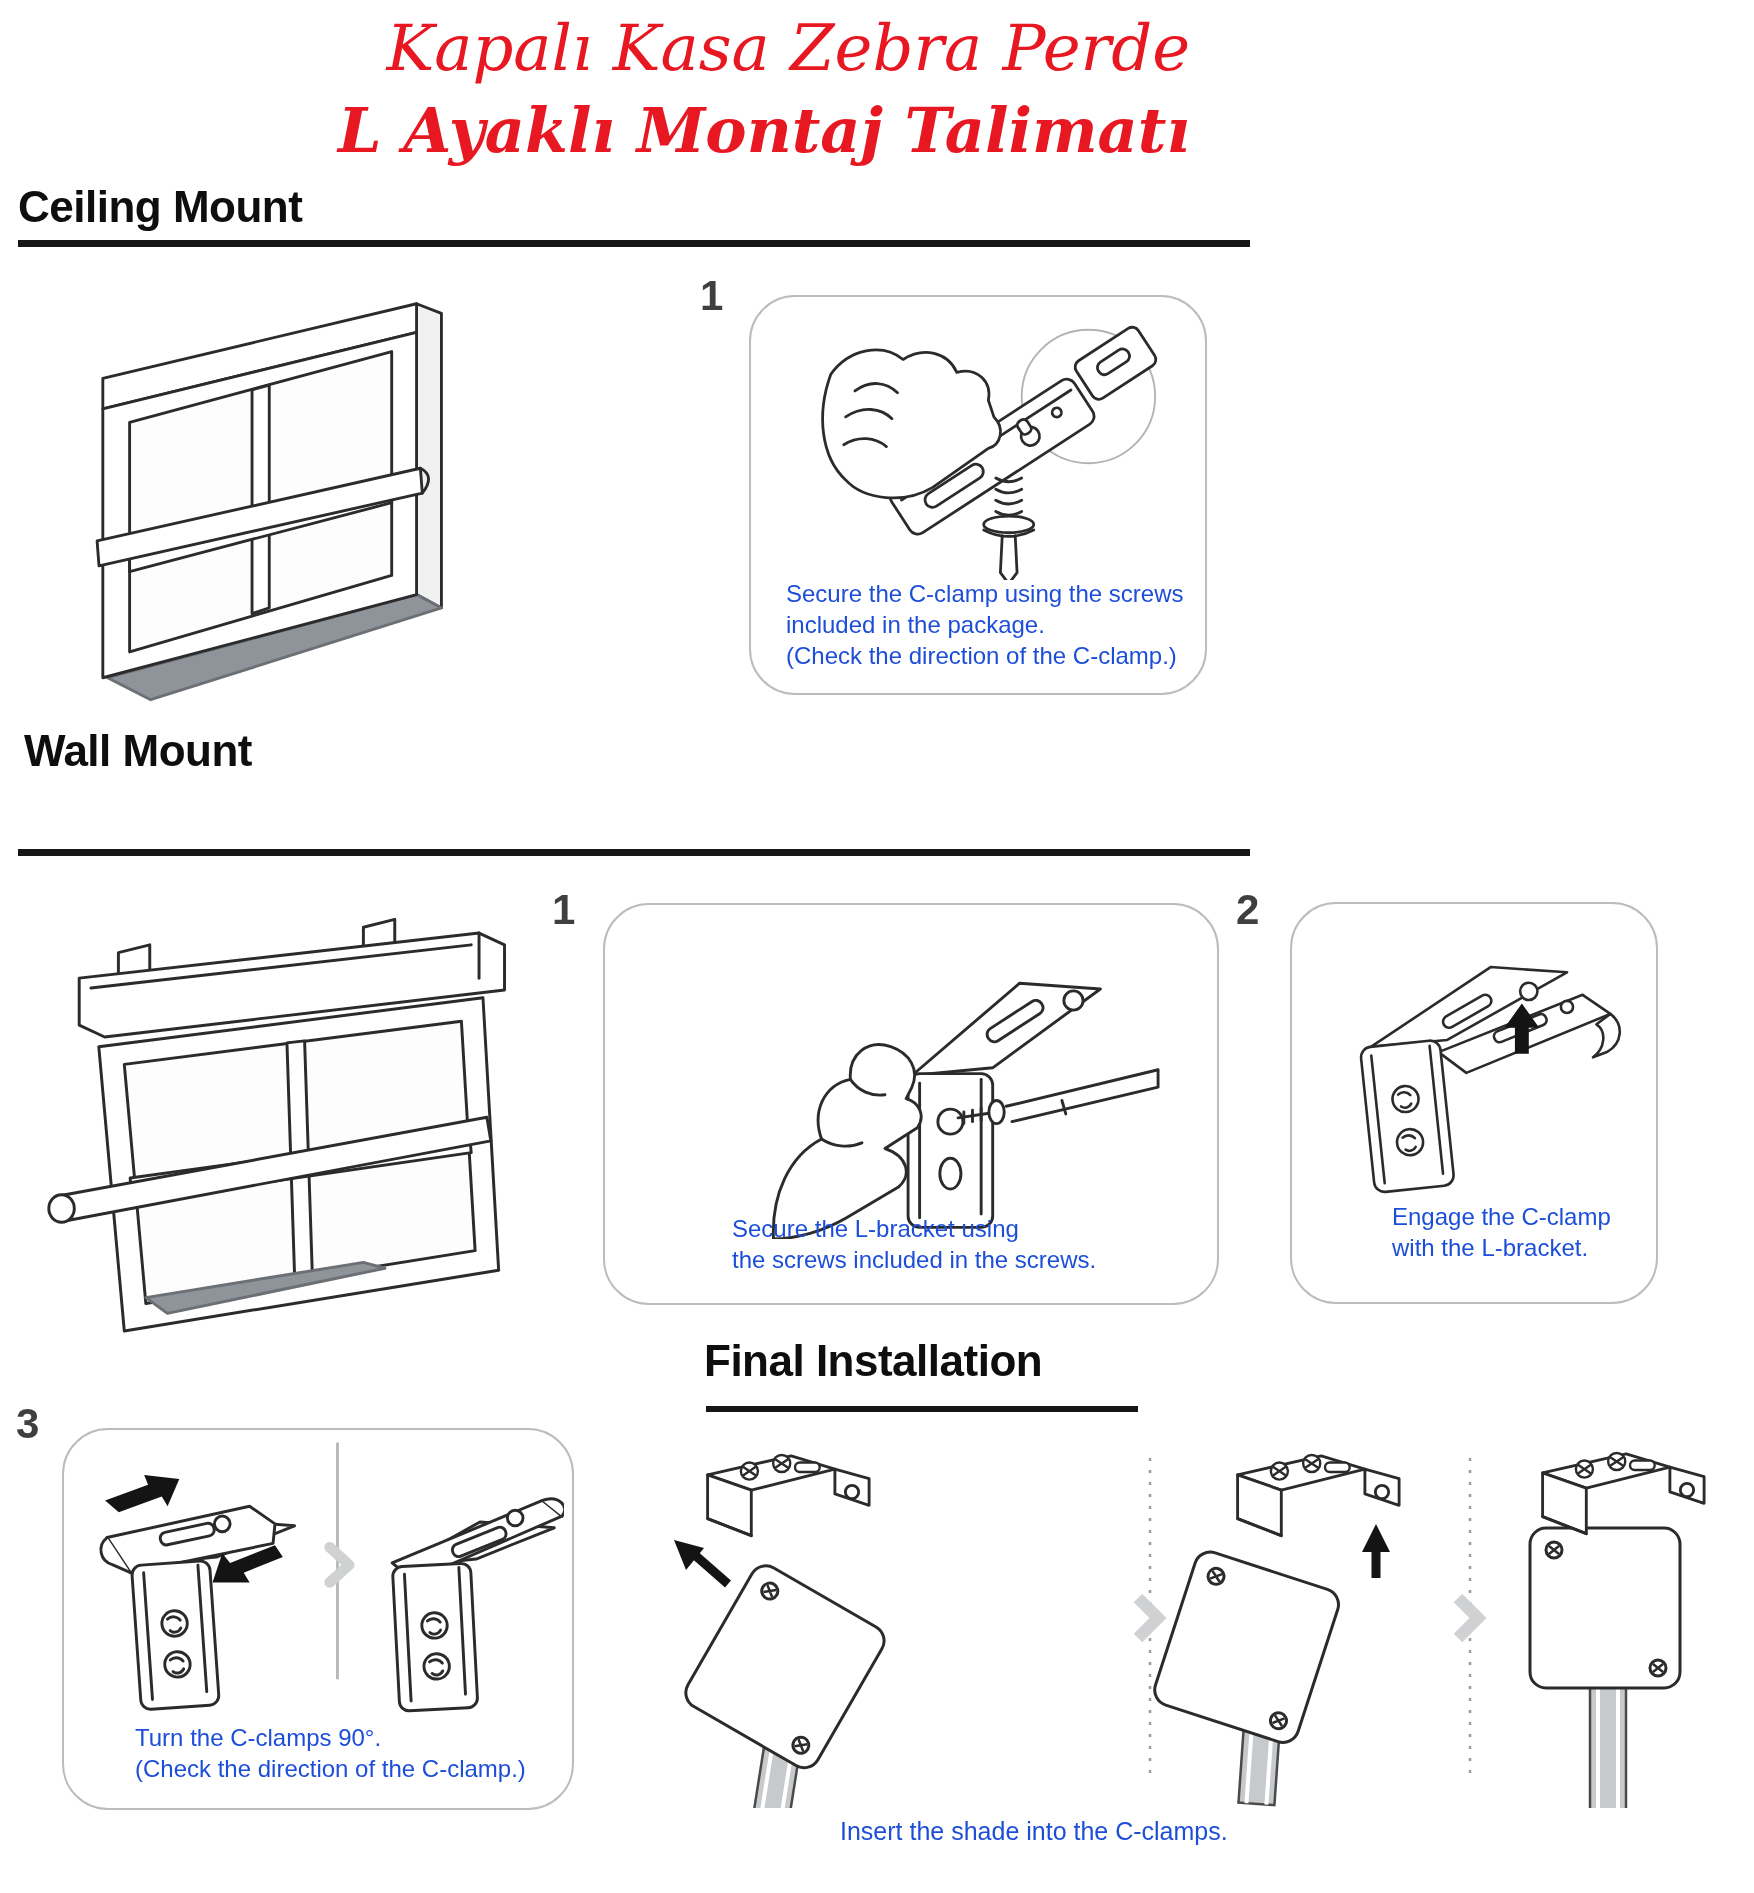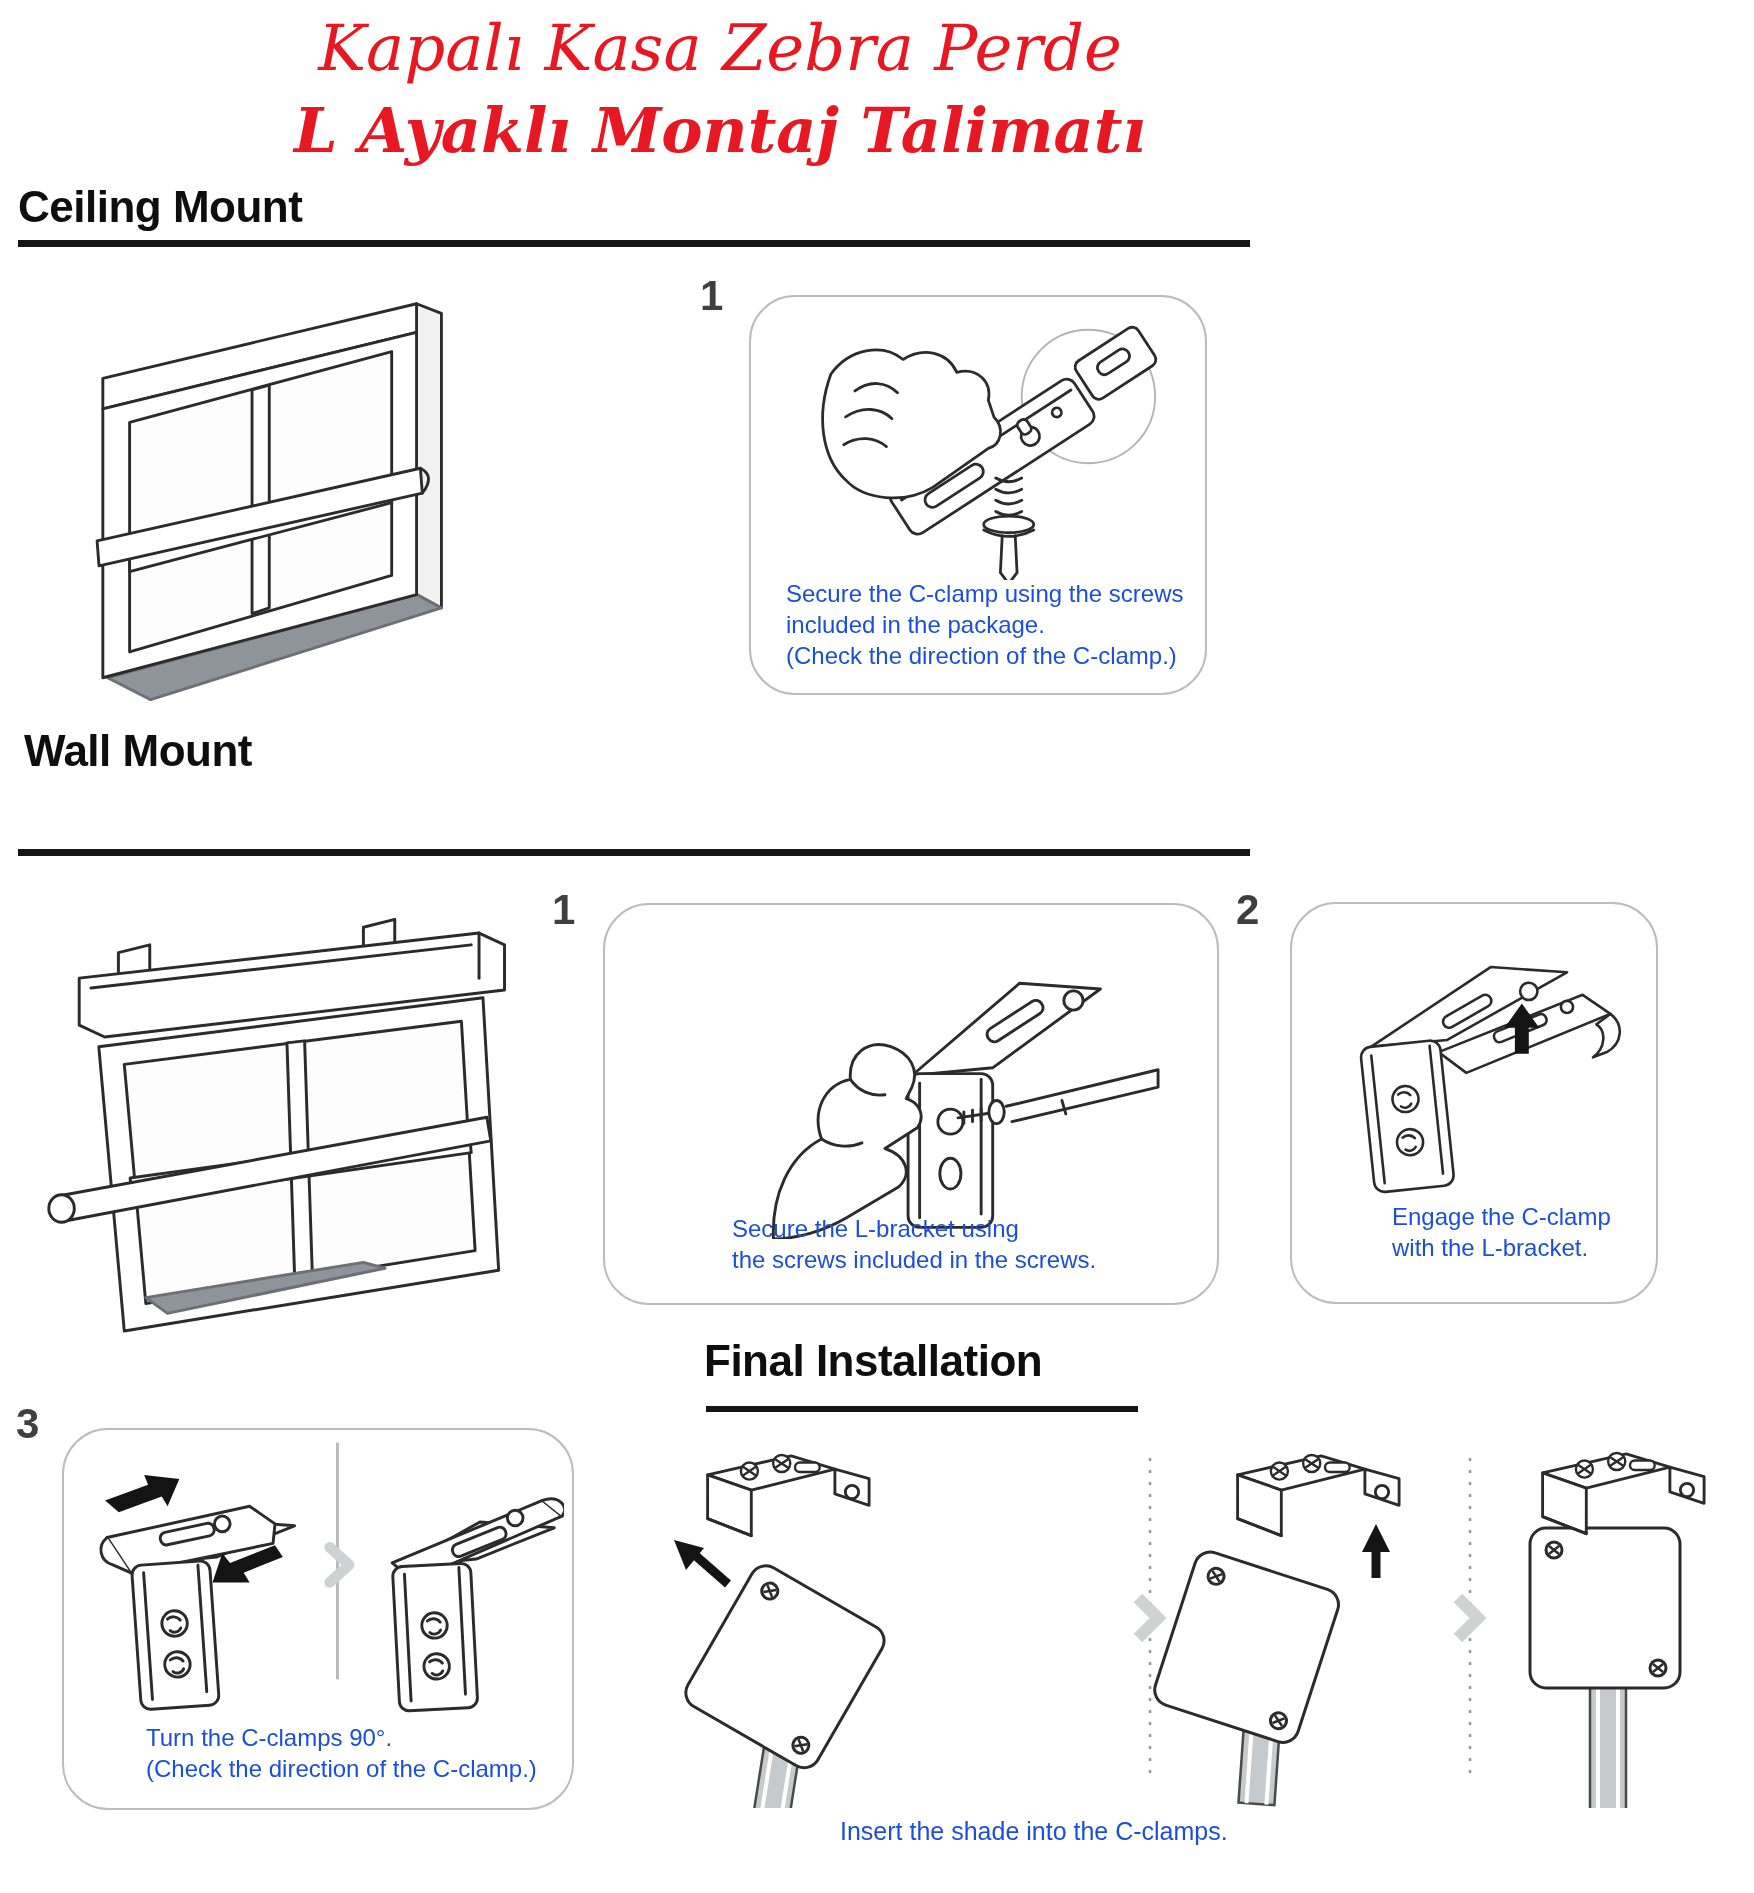--- a/index.html
+++ b/index.html
@@ -1,19 +1,19 @@
 <!DOCTYPE html>
 <html><head>
 <meta charset="utf-8">
 <style>
   html,body{margin:0;padding:0;background:#ffffff;}
   #page{position:relative;width:1754px;height:1893px;background:#ffffff;overflow:hidden;
         font-family:"Liberation Sans",sans-serif;color:#141414;}
   .abs{position:absolute;}
-  .title{width:940px;left:250px;top:6px;text-align:center;
+  .title{width:940px;left:250px;top:6px;text-align:right;
          font-family:"DejaVu Serif",serif;font-style:italic;color:#e81823;line-height:1.32;}
   .title .l1{font-size:64px;}
   .title .l2{font-size:62px;font-weight:bold;}
   .h2{font-size:44px;font-weight:700;color:#0e0e0e;letter-spacing:-0.5px;}
   .rule{background:#161616;}
   .num{font-size:42px;font-weight:700;color:#3f3f3f;}
   .card{border:2px solid #bcbcbc;border-radius:46px;background:#ffffff;}
   .caption{font-size:24px;line-height:1.3;color:#1d4ed8;white-space:pre-line;}
   .caption.center{text-align:left;}
   svg{display:block;}
@@ -203,21 +203,21 @@
           <line x1="52" y1="102" x2="52" y2="232"></line>
           <line x1="108" y1="98" x2="108" y2="228"></line>
           <circle cx="80" cy="156" r="13"></circle>
           <path d="M73,151 a9,9 0 0 1 13,2 M75,163 a7,7 0 0 0 11,-2" fill="none"></path>
           <circle cx="80" cy="198" r="13"></circle>
           <path d="M73,193 a9,9 0 0 1 13,2 M75,205 a7,7 0 0 0 11,-2" fill="none"></path>
         </g>
       </g>
     </g>
   </svg>
-  <div class="abs caption" style="left:146px;top:1722px;width:400px;">Turn the C-clamps 90°.
+  <div class="abs caption" style="left:135px;top:1722px;width:400px;">Turn the C-clamps 90°.
 (Check the direction of the C-clamp.)</div>
 
   <svg class="abs" style="left:640px;top:1448px;" width="1114" height="360" viewBox="0 0 1114 360">
     <defs>
       <g id="fclamp" fill="#ffffff" stroke="#2b2b2b" stroke-width="3" stroke-linejoin="round" stroke-linecap="round">
         <polygon points="8,22 96,2 142,16 54,38"></polygon>
         <polygon points="8,22 54,38 54,86 8,68"></polygon>
         <polygon points="142,16 178,26 178,54 142,42"></polygon>
         <circle cx="160" cy="40" r="7"></circle>
         <path d="M8,68 L54,86" fill="none"></path>

